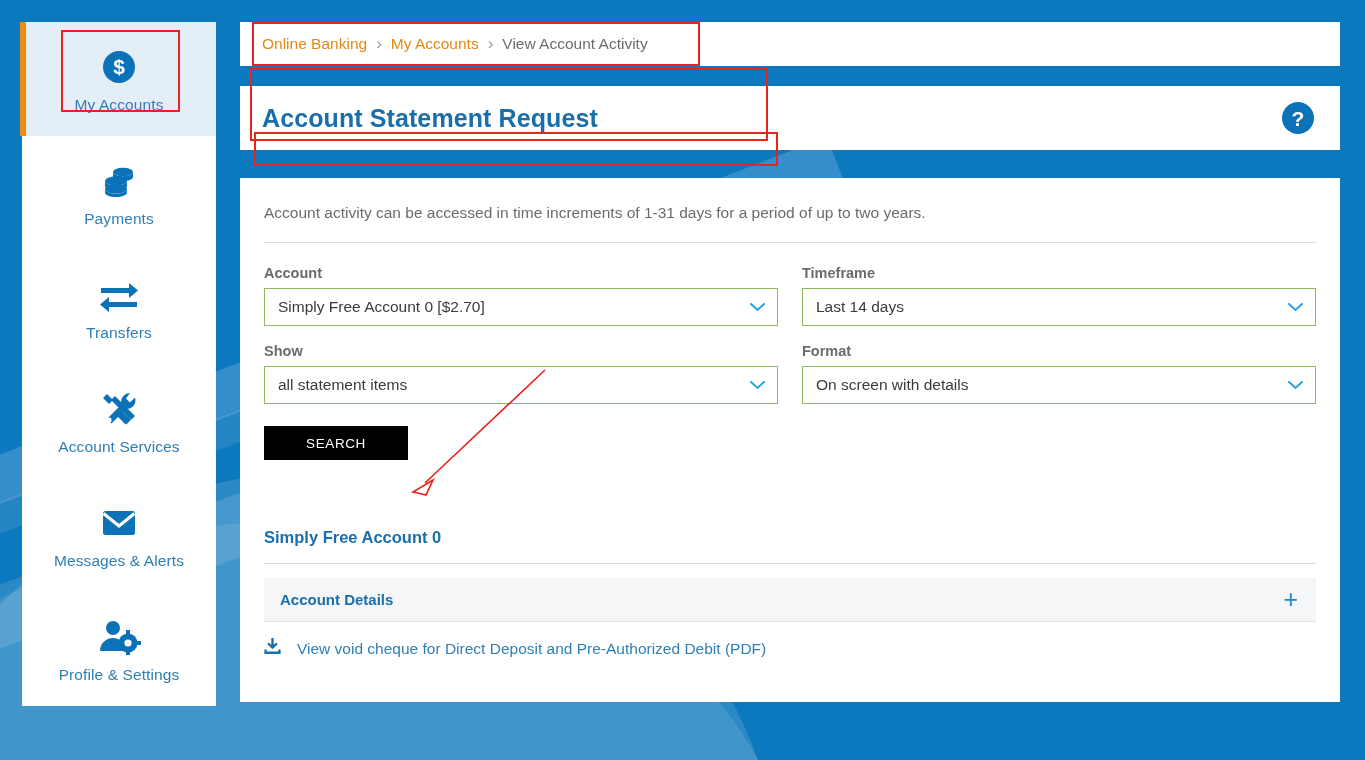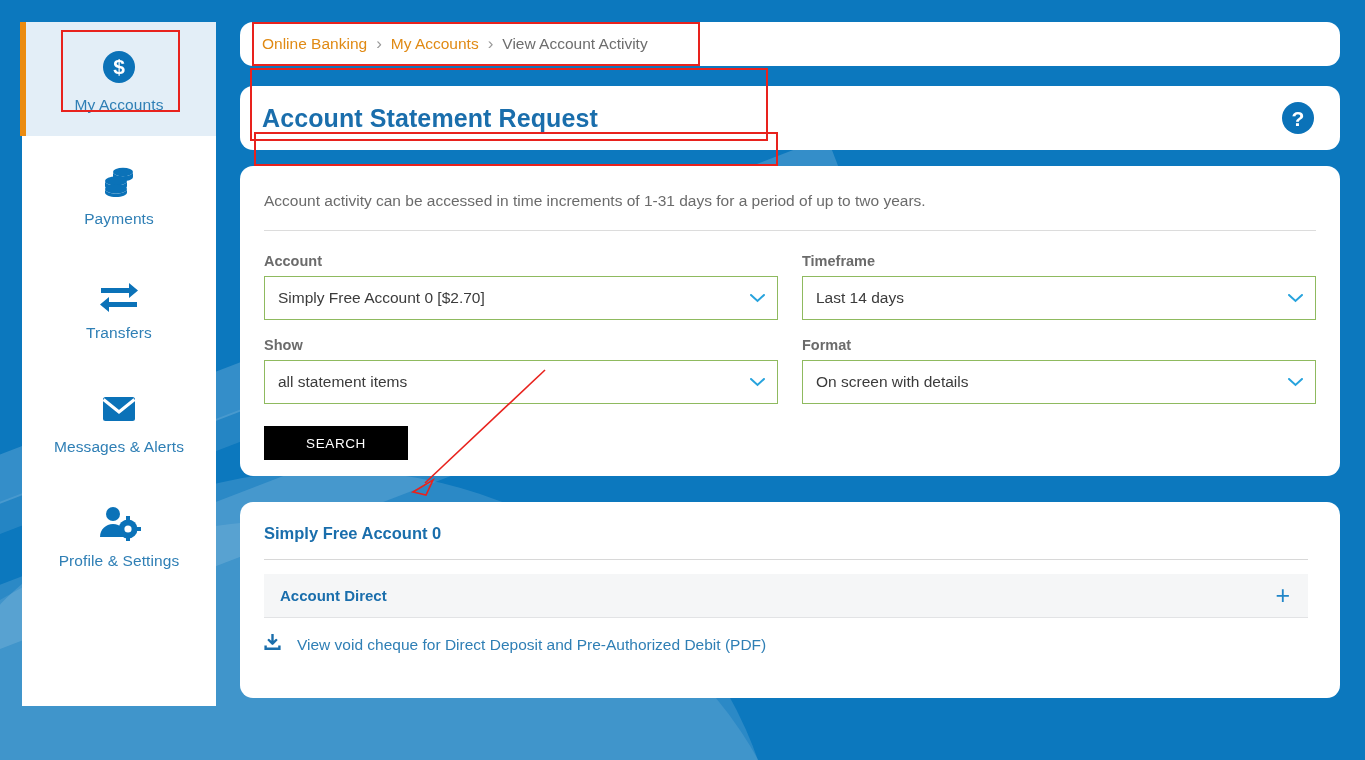--- a/index.html
+++ b/index.html
@@ -63,21 +63,21 @@
   .hl-box-accounts {
     position: absolute; left: 39px; top: 8px;
     width: 119px; height: 82px;
     border: 2.5px solid #e8221d;
     pointer-events: none; z-index: 5;
   }
 
   
   .main { position: absolute; left: 240px; top: 0; width: 1100px; z-index: 2; }
 
-  .card { background: #ffffff; border-radius: 13px; }
+  .card { background: #ffffff; }
 
   
   .crumb-card { margin-top: 22px; height: 44px; display: flex; align-items: center; padding-left: 22px; }
   .crumb { display: flex; align-items: center; font-size: 15.5px; }
   .crumb a { color: #e08a14; text-decoration: none; cursor: pointer; }
   .crumb .cur { color: #6d6d6d; }
   .crumb .sep { color: #9a9a9a; margin: 0 9px; font-size: 17px; font-weight: 300; }
   .hl-box-crumb {
     position: absolute; left: 12px; top: 22px;
     width: 448px; height: 44px;
@@ -89,30 +89,30 @@
     margin-top: 20px; height: 64px;
     display: flex; align-items: center; justify-content: space-between;
     padding: 0 26px 0 22px;
   }
   .page-title { font-size: 25px; font-weight: bold; color: #1a6eac; letter-spacing: .1px; }
   .help-icon { width: 32px; height: 32px; border-radius: 50%; background: #0b72b8;
                display:flex; align-items:center; justify-content:center; cursor:pointer; }
   .help-icon span { color:#fff; font-size: 21px; font-weight: bold; line-height: 1; }
 
   
-  .form-card { margin-top: 16px; padding: 26px 24px 16px 24px; }
+  .form-card { margin-top: 28px; padding: 26px 24px 46px 24px; }
   .form-desc { font-size: 15.5px; color: #6b6b6b; padding-bottom: 20px; }
   .divider { border-bottom: 1px solid #dcdcdc; margin-bottom: 22px; }
 
   .row { display: flex; gap: 24px; align-items: flex-end; }
   .row + .row { margin-top: 17px; }
   .field { flex: 1; position: relative; }
   .field-label { font-size: 14.5px; color: #6b6b6b; margin-bottom: 7px; font-weight: bold; }
   .select {
-    height: 44px; border: 1px solid #8fba5f; background: #fff;
+    height: 38px; border: 1px solid #8fba5f; background: #fff;
     display: flex; align-items: center; justify-content: space-between;
     padding: 0 12px 0 13px; font-size: 15.5px; color: #3b3b3b; cursor: pointer;
   }
   .chev { color: #27a3dd; font-size: 14px; line-height: 1; }
 
   .hl-box-account {
     position: absolute; left: 10px; top: 68px;
     width: 518px; height: 73px;
     border: 2.5px solid #e8221d; pointer-events: none; z-index: 6;
   }
@@ -121,21 +121,21 @@
     margin-top: 22px;
     width: 144px; height: 34px;
     background: #000000; color: #fff;
     font-size: 13.5px; letter-spacing: .6px;
     display: flex; align-items: center; justify-content: center;
     cursor: pointer; border: none;
     font-family: "Liberation Sans", sans-serif;
   }
 
   
-  .result-card { margin-top: 26px; padding: 22px 32px 0 24px; height: 196px; }
+  .result-card { padding: 22px 24px 0 24px; height: 196px; }
   .result-title { font-size: 16.5px; font-weight: bold; color: #1a6eac; padding-bottom: 16px; }
   .result-div { border-bottom: 1px solid #d8d8d8; }
   .accordion {
     margin-top: 14px; height: 44px; background: #f5f6f7;
     border-bottom: 1px solid #e2e3e5;
     display: flex; align-items: center; justify-content: space-between;
     padding: 0 18px 0 16px; cursor: pointer;
   }
   .accordion-label { font-size: 15px; font-weight: bold; color: #1a6eac; }
   .plus { color: #2186c8; font-size: 25px; font-weight: 300; line-height: 1; }
@@ -192,20 +192,34 @@
   <div class="nav-item">
     <div class="nav-icon">
       <svg width="44" height="34" viewBox="0 0 44 34">
         <path d="M4 10h28v-5l9 7.5-9 7.5v-5H4z" fill="#0b72b8"></path>
         <path d="M40 24H12v-5l-9 7.5 9 7.5v-5h28z" fill="#0b72b8"></path>
       </svg>
     </div>
     <div class="nav-label">Transfers</div>
   </div>
 
+  <div class="nav-item">
+    <div class="nav-icon">
+      <svg width="42" height="40" viewBox="0 0 42 40">
+        <g fill="#0b72b8">
+          <path d="M9 5l6 6-4 4-6-6z"></path>
+          <path d="M13 11l20 20 4-4-20-20z"></path>
+          <rect x="23" y="21" width="14" height="7" rx="1.5" transform="rotate(45 23 21)"></rect>
+          <path d="M32 4a9 9 0 00-8.6 11.6L9 30l4.5 4.5 14.4-14.4A9 9 0 0037 8.4l-5 5-4-4z"></path>
+          <circle cx="11" cy="31" r="2.6" fill="#ffffff"></circle>
+        </g>
+      </svg>
+    </div>
+    <div class="nav-label">Account Services</div>
+  </div>
 
   <div class="nav-item">
     <div class="nav-icon">
       <svg width="42" height="32" viewBox="0 0 42 32">
         <rect x="5" y="4" width="32" height="24" rx="2.5" fill="#0b72b8"></rect>
         <path d="M5.5 6.5L21 19 36.5 6.5" stroke="#ffffff" stroke-width="3.2" fill="none"></path>
       </svg>
     </div>
     <div class="nav-label">Messages &amp; Alerts</div>
   </div>
@@ -308,21 +322,21 @@
     <button class="search-btn">SEARCH</button>
 
     <div class="hl-box-account"></div>
   </div>
 
   <div class="card result-card">
     <div class="result-title">Simply Free Account 0</div>
     <div class="result-div"></div>
 
     <div class="accordion">
-      <span class="accordion-label">Account Direct</span>
+      <span class="accordion-label">Account Details</span>
       <span class="plus">+</span>
     </div>
 
     <div class="pdf-row">
       <span>
         <svg width="17" height="17" viewBox="0 0 17 17">
           <path d="M8.5 0.5v8M4.8 6l3.7 3.7L12.2 6" stroke="#1a6eac" stroke-width="2.4" fill="none" stroke-linecap="round" stroke-linejoin="round"></path>
           <path d="M1.6 11.5v3.2h13.8v-3.2" stroke="#1a6eac" stroke-width="2.4" fill="none"></path>
         </svg>
       </span>

